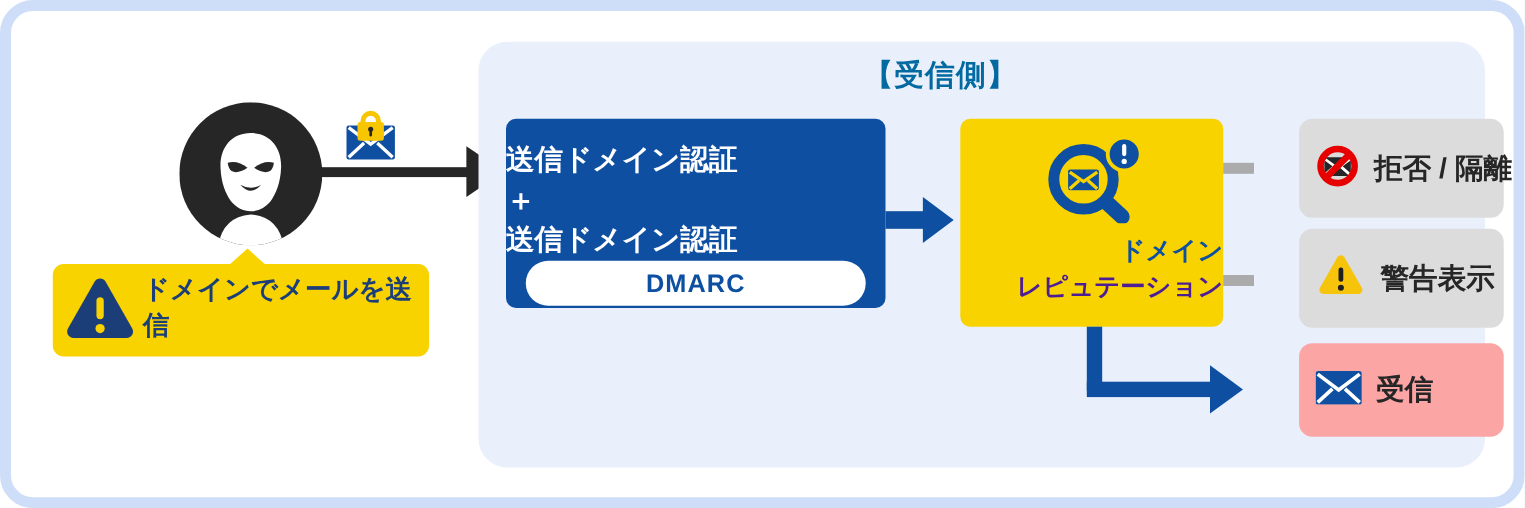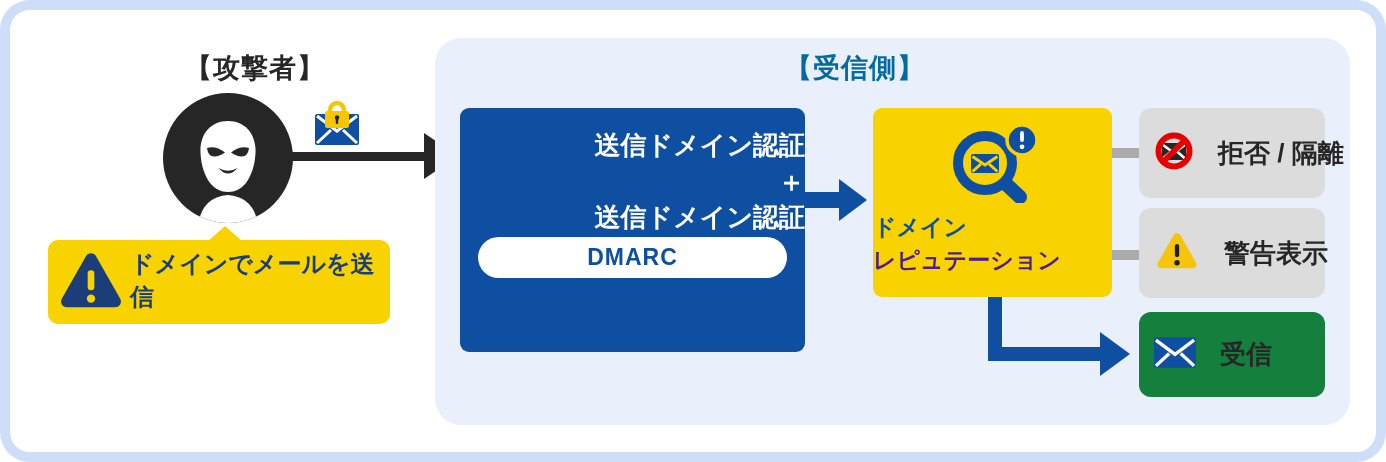--- a/index.html
+++ b/index.html
@@ -48,76 +48,75 @@
   .receiver-panel {
     left:435px; top:38px; width:915px; height:387px;
     background:#e9f0fc; border-radius:26px;
   }
   .receiver-label {
     left:750px; top:50px; width:210px; text-align:center;
     font-size:27px; font-weight:bold; color:#0369a1; letter-spacing:1px;
   }
 
   .auth-box {
-    left:460px; top:108px; width:345px; height:244px;
-    background:#0e4fa1; border-radius:9px; color:#ffffff; text-align:right;
+    left:460px; top:108px; width:345px; height:172px;
+    background:#0e4fa1; border-radius:9px; color:#ffffff; text-align:left;
   }
   .auth-line1 { position:absolute; left:0; top:20px; width:100%; font-size:26px; font-weight:bold; }
   .auth-plus  { position:absolute; left:0; top:56px; width:100%; font-size:27px; font-weight:bold; }
   .auth-line2 { position:absolute; left:0; top:92px; width:100%; font-size:26px; font-weight:bold; }
   .dmarc-pill {
     position:absolute; left:18px; top:129px; width:309px; height:41px;
     background:#ffffff; border-radius:21px;
     display:flex; align-items:center; justify-content:center;
     font-size:23px; font-weight:bold; color:#0d4fa1; letter-spacing:1px;
   }
 
   .arrow-blue-line { left:805px; top:192px; width:36px; height:16px; background:#0e4fa1; }
   .arrow-blue-head {
     left:839px; top:179px; width:0; height:0;
     border-left:28px solid #0e4fa1; border-top:21px solid transparent; border-bottom:21px solid transparent;
   }
 
   .reputation-box {
     left:873px; top:108px; width:239px; height:189px;
-    background:#f8d300; border-radius:9px; text-align:left;
+    background:#f8d300; border-radius:9px; text-align:right;
   }
   .reputation-icon { position:absolute; left:72px; top:15px; width:95px; height:80px; }
   .rep-line1 { position:absolute; left:0; top:104px; width:100%; font-size:23px; font-weight:bold; color:#0d4fa1; }
   .rep-line2 { position:absolute; left:0; top:137px; width:100%; font-size:23px; font-weight:bold; color:#4c1d95; }
 
   .connector { background:#ababab; width:28px; height:10px; }
   .connector-reject { left:1112px; top:148px; }
   .connector-warn   { left:1112px; top:250px; }
 
   .outcome {
-    left:1139px; width:186px; border-radius:12px;
-    display:flex; align-items:center; padding-left:15px; gap:24px;
+    left:1181px; width:186px; border-radius:12px;
+    display:flex; align-items:center; padding-left:15px; gap:13px;
   }
   .outcome-gray  { background:#dcdcdc; }
-  .outcome-white { background:#15803d; }
+  .outcome-white { background:#fca5a5; }
   .outcome-reject  { top:108px; height:90px; }
   .outcome-warn    { top:208px; height:90px; }
   .outcome-receive { top:312px; height:85px; }
   .outcome-label { font-size:26px; font-weight:bold; color:#262626; white-space:nowrap; }
 
   .l-arrow-v { left:988px; top:297px; width:14px; height:58px; background:#0e4fa1; }
   .l-arrow-h { left:988px; top:347px; width:114px; height:14px; background:#0e4fa1; }
   .l-arrow-head {
     left:1100px; top:332px; width:0; height:0;
     border-left:30px solid #0e4fa1; border-top:22px solid transparent; border-bottom:22px solid transparent;
   }
 </style>
 </head>
 <body>
 
 <div class="canvas">
   <div class="card"></div>
 
-  <div class="abs attacker-label">【攻撃者】</div>
 
   <div class="abs attacker-avatar">
     <svg viewBox="0 0 130 130" width="130" height="130">
       <defs>
           <clipPath id="ac">
             <circle cx="65" cy="65" r="65"></circle>
           </clipPath>
         </defs>
       <circle cx="65" cy="65" r="65" fill="#262626"></circle>
       <g clip-path="url(#ac)">

